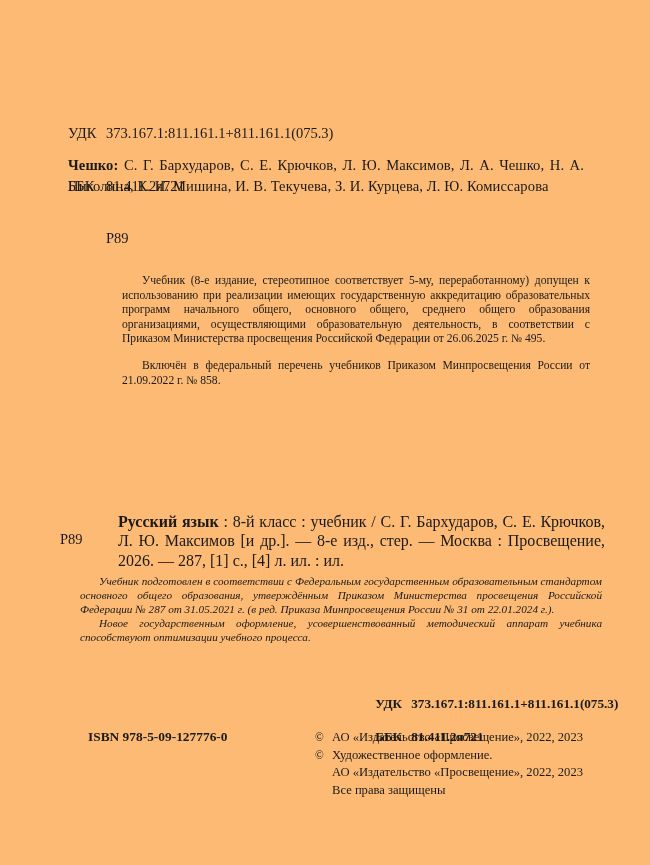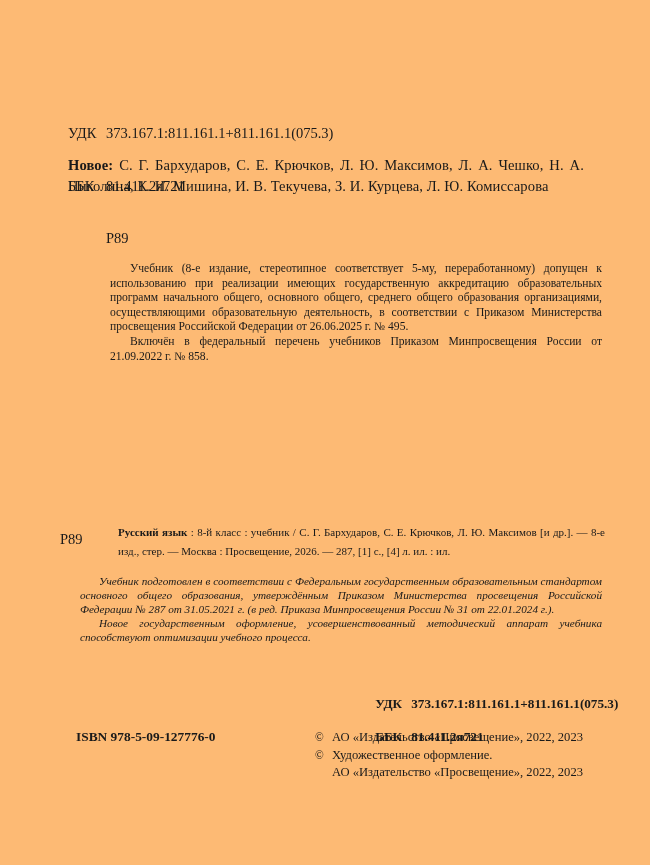--- a/index.html
+++ b/index.html
@@ -52,46 +52,45 @@
     position: absolute;
     left: 110px;
     top: 262px;
     width: 492px;
     font-size: 11.6px;
     line-height: 14.6px;
     text-align: justify;
     text-justify: inter-word;
   }
   .approval p {
-    margin: 0;
+    margin: 12px;
     text-indent: 20px;
   }
 
   
   .biblio {
     position: absolute;
     left: 60px;
     top: 512px;
     width: 545px;
   }
   .biblio .r89-marker {
     position: absolute;
     left: 0px;
     top: 18px;
     font-size: 14.5px;
     line-height: 19px;
   }
   .biblio .record {
     margin-left: 58px;
     width: 487px;
-    font-size: 11px;
+    font-size: 16px;
     line-height: 19.4px;
     text-align: justify;
     text-justify: inter-word;
-    margin-top: 11px;
   }
   .biblio .record .title-bold {
     font-weight: bold;
   }
   .biblio .isbn-line {
     margin-left: 58px;
     padding-left: 27px;
     font-size: 14.3px;
     line-height: 19.4px;
     white-space: nowrap;
@@ -122,21 +121,21 @@
     font-size: 13.2px;
     line-height: 16.2px;
     font-weight: bold;
     white-space: pre;
   }
   .udk-bottom .label { display: inline-block; width: 36px; }
 
   
   .isbn-footer {
     position: absolute;
-    left: 76px;
+    left: 88px;
     top: 729px;
     font-size: 13.4px;
     font-weight: bold;
     white-space: nowrap;
   }
   .copyright {
     position: absolute;
     left: 315px;
     top: 729px;
     width: 300px;
@@ -165,21 +164,21 @@
 <body>
 
 <div class="page">
 
   <div class="udk-top">
     <span class="code-row"><span class="label">УДК</span><span>373.167.1:811.161.1+811.161.1(075.3)</span></span>
     <span class="code-row"><span class="label">ББК</span><span>81.411.2я721</span></span>
     <span class="r89">Р89</span>
   </div>
 
-  <div class="authors"><span class="lead">Новое:</span> <span>С. Г. Бархударов, С. Е. Крючков, Л. Ю. Максимов, Л. А. Чешко, Н. А. Николина, К. И. Мишина, И. В. Текучева, З. И. Курцева, Л. Ю. Комиссарова</span></div>
+  <div class="authors"><span class="lead">Чешко:</span> <span>С. Г. Бархударов, С. Е. Крючков, Л. Ю. Максимов, Л. А. Чешко, Н. А. Николина, К. И. Мишина, И. В. Текучева, З. И. Курцева, Л. Ю. Комиссарова</span></div>
 
   <div class="approval">
     <p>Учебник (8-е издание, стереотипное соответствует 5-му, переработанному) допущен к использованию при реализации имеющих государственную аккредитацию образовательных программ начального общего, основного общего, среднего общего образования организациями, осуществляющими образовательную деятельность, в соответствии с Приказом Министерства просвещения Российской Федерации от 26.06.2025 г. № 495.</p>
     <p>Включён в федеральный перечень учебников Приказом Минпросвещения России от 21.09.2022 г. № 858.</p>
   </div>
 
   <div class="biblio">
     <div class="r89-marker">Р89</div>
     <div class="record"><span class="title-bold">Русский язык</span><span> : 8-й класс : учебник / С. Г. Бархударов, С. Е. Крючков, Л. Ю. Максимов [и др.]. — 8-е изд., стер. — Москва : Просвещение, 2026. — 287, [1] с., [4] л. ил. : ил.</span></div>
   </div>
@@ -193,15 +192,16 @@
     <span class="code-row"><span class="label">УДК</span><span>373.167.1:811.161.1+811.161.1(075.3)</span></span><br>
     <span class="code-row"><span class="label">ББК</span><span>81.411.2я721</span></span>
   </div>
 
   <div class="isbn-footer">ISBN 978-5-09-127776-0</div>
 
   <div class="copyright">
     <span class="crow"><span class="csym">©</span><span>АО «Издательство «Просвещение», 2022, 2023</span></span>
     <span class="crow"><span class="csym">©</span><span>Художественное оформление.</span></span>
     <span class="cont">АО «Издательство «Просвещение», 2022, 2023</span>
+    <span class="cont">Все права защищены</span>
   </div>
 
 </div>
 
 </body></html>

